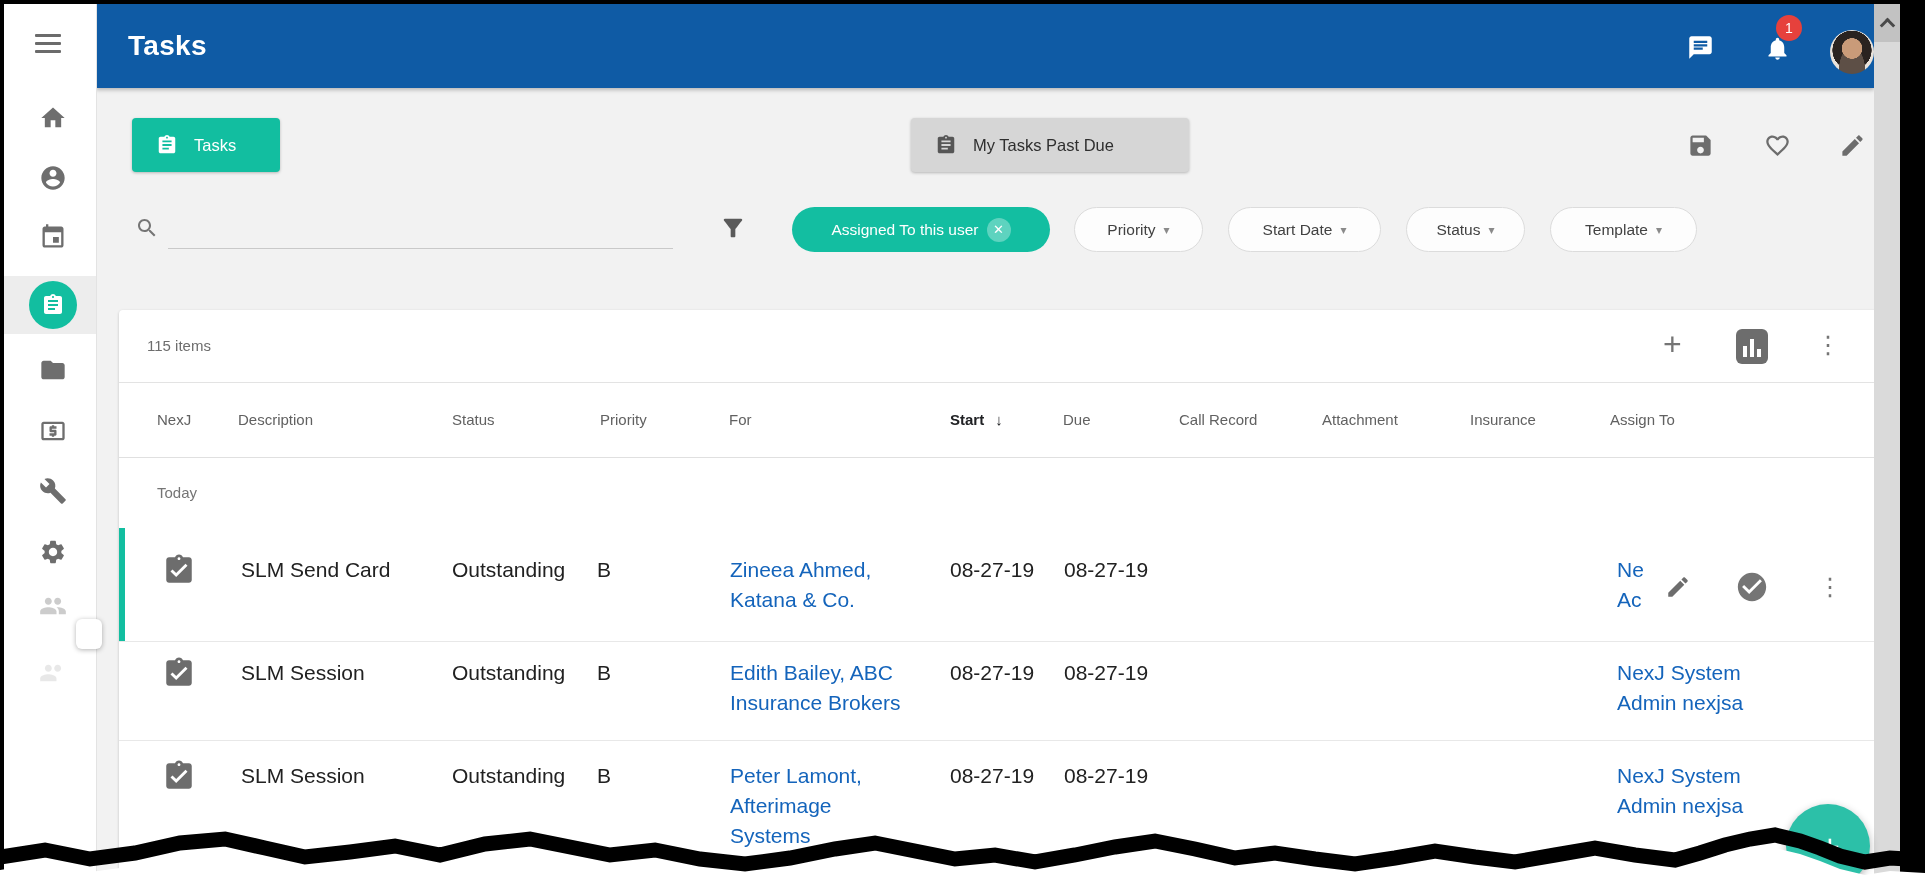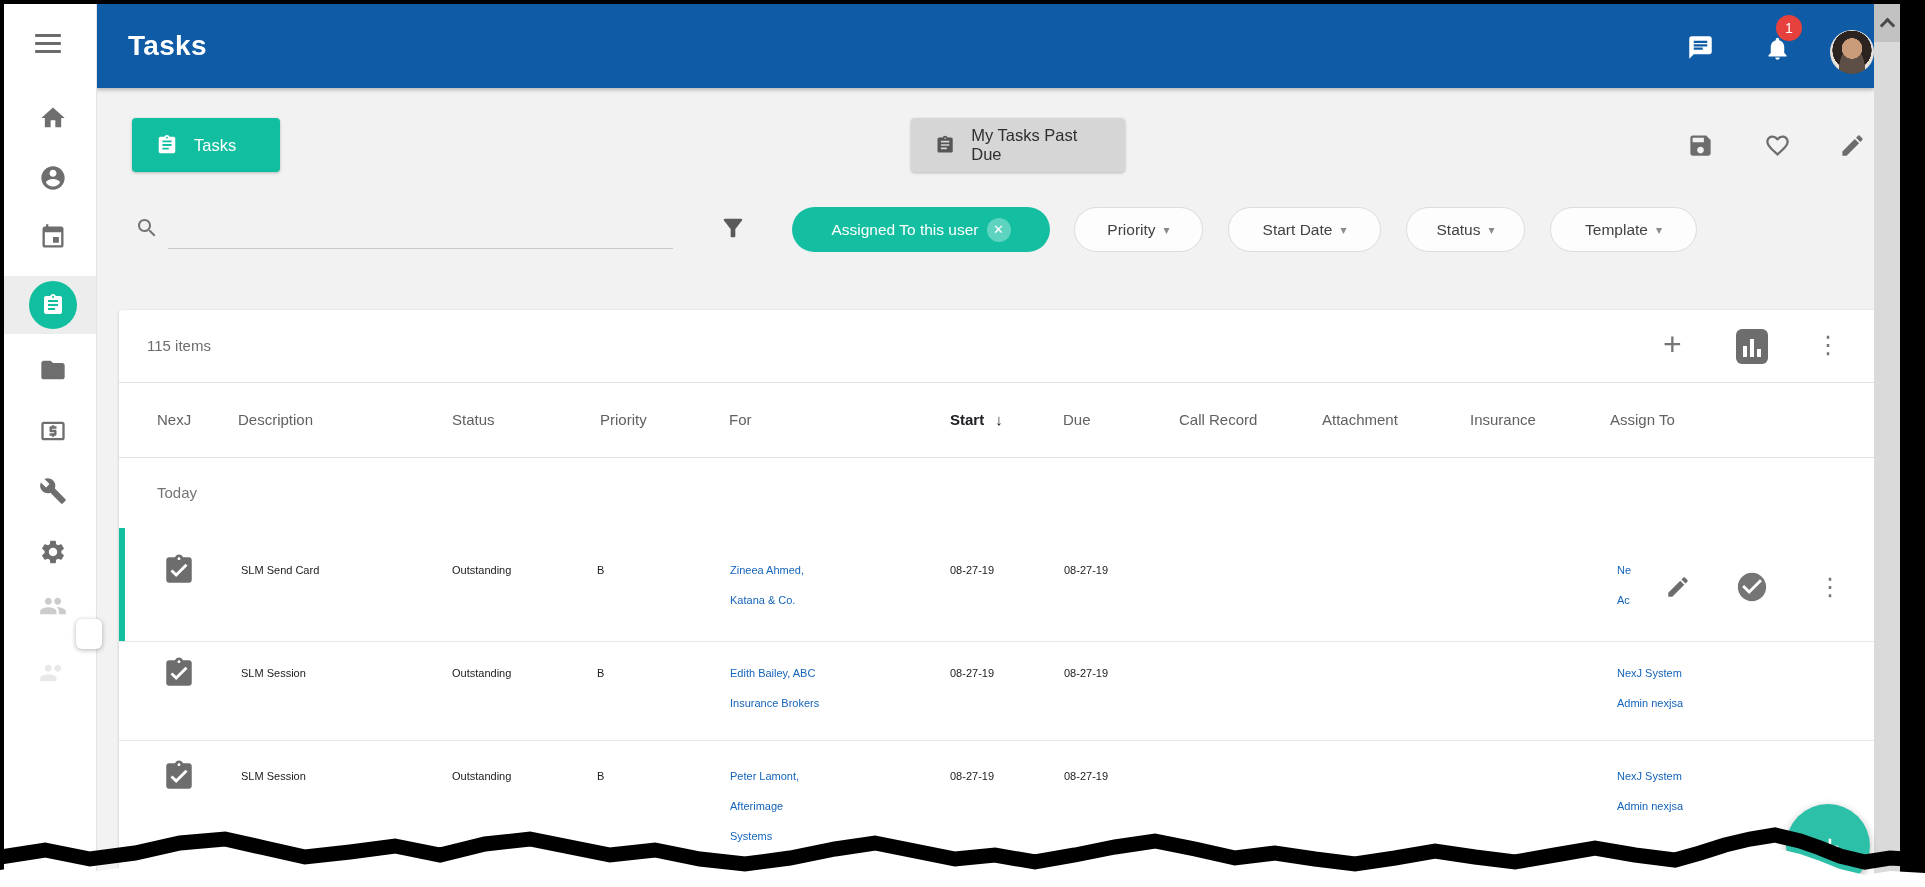--- a/index.html
+++ b/index.html
@@ -61,21 +61,21 @@
   #card .inner{position:absolute;}
   #count-label{left:28px;top:0;height:72px;line-height:72px;font-size:15px;color:#6d6d6d;}
   #plus-btn{left:1544px;top:18px;font-size:32px;font-weight:300;color:#757575;cursor:pointer;line-height:32px;}
   #chart-btn{left:1617px;top:19px;cursor:pointer;}
   #list-kebab{left:1697px;top:20px;font-size:24px;color:#757575;cursor:pointer;line-height:30px;letter-spacing:0;}
   .hdiv{left:0;width:1762px;height:1px;background:#e3e3e3;}
   .col-h{top:73px;height:74px;line-height:74px;font-size:15px;color:#616161;cursor:pointer;}
   .col-h.sorted{color:#202124;font-weight:700;}
   #today-label{left:38px;top:147px;height:71px;line-height:71px;font-size:15px;color:#757575;}
   .row{left:0;width:1762px;}
-  .cell{position:absolute;font-size:11px;color:#212121;line-height:30px;white-space:nowrap;}
+  .cell{position:absolute;font-size:21px;color:#212121;line-height:30px;white-space:nowrap;}
   .link{color:#1464BB;}
   .row-icon{position:absolute;left:43px;} .row-icon svg{width:34px;height:34px;fill:#6d6d6d;}
   .sep{position:absolute;left:0;width:1762px;height:1px;background:#e8e8e8;}
   #row1-bar{position:absolute;left:0;top:0;width:6px;height:113px;background:#12BEA0;}
   .act{position:absolute;cursor:pointer;} .act svg{fill:#6d6d6d;}
   .kebab-glyph{font-size:24px;color:#757575;line-height:28px;}
   
   #fab{left:1786px;top:804px;width:84px;height:84px;border-radius:50%;background:#2CC0A8;z-index:9;
        box-shadow:0 3px 8px rgba(0,0,0,.3);color:#fff;font-size:34px;display:flex;align-items:center;
        justify-content:flex-start;padding-left:34px;box-sizing:border-box;cursor:pointer;}
@@ -172,21 +172,21 @@
     </div>
   </div>
   <div class="abs" id="notch"></div>
 
   <div class="abs vtab active" style="left:132px;width:148px;">
     <svg viewBox="0 0 24 24">
         <path d="M19 3h-4.18C14.4 1.84 13.3 1 12 1c-1.3 0-2.4.84-2.82 2H5c-1.1 0-2 .9-2 2v14c0 1.1.9 2 2 2h14c1.1 0 2-.9 2-2V5c0-1.1-.9-2-2-2zm-7 0c.55 0 1 .45 1 1s-.45 1-1 1-1-.45-1-1 .45-1 1-1zm2 14H7v-2h7v2zm3-4H7v-2h10v2zm0-4H7V7h10v2z"></path>
       </svg>
     <span>Tasks</span>
   </div>
-  <div class="abs vtab idle" style="left:911px;width:214px;">
+  <div class="abs vtab idle" style="left:911px;width:278px;">
     <svg viewBox="0 0 24 24">
         <path d="M19 3h-4.18C14.4 1.84 13.3 1 12 1c-1.3 0-2.4.84-2.82 2H5c-1.1 0-2 .9-2 2v14c0 1.1.9 2 2 2h14c1.1 0 2-.9 2-2V5c0-1.1-.9-2-2-2zm-7 0c.55 0 1 .45 1 1s-.45 1-1 1-1-.45-1-1 .45-1 1-1zm2 14H7v-2h7v2zm3-4H7v-2h10v2zm0-4H7V7h10v2z"></path>
       </svg>
     <span>My Tasks Past Due</span>
   </div>
 
   <div class="abs tool-icon" style="left:1687px;">
     <svg viewBox="0 0 24 24">
         <path d="M17 3H5c-1.11 0-2 .9-2 2v14c0 1.1.89 2 2 2h14c1.1 0 2-.9 2-2V7l-4-4zm-5 16c-1.66 0-3-1.34-3-3s1.34-3 3-3 3 1.34 3 3-1.34 3-3 3zm3-10H5V5h10v4z"></path>
       </svg>

